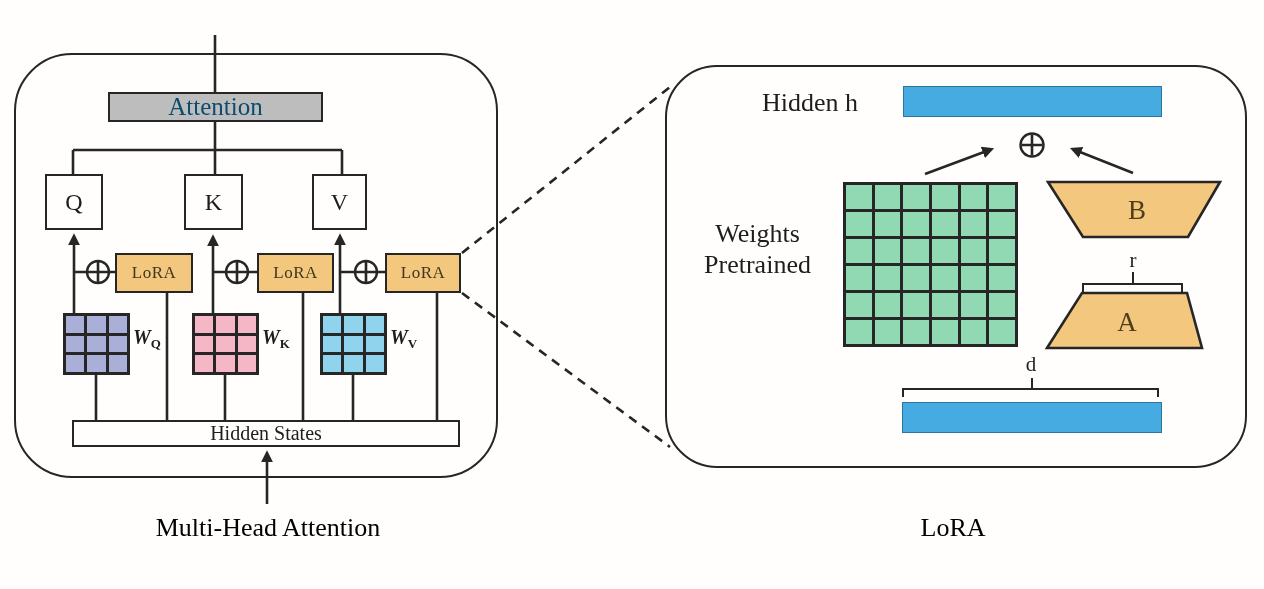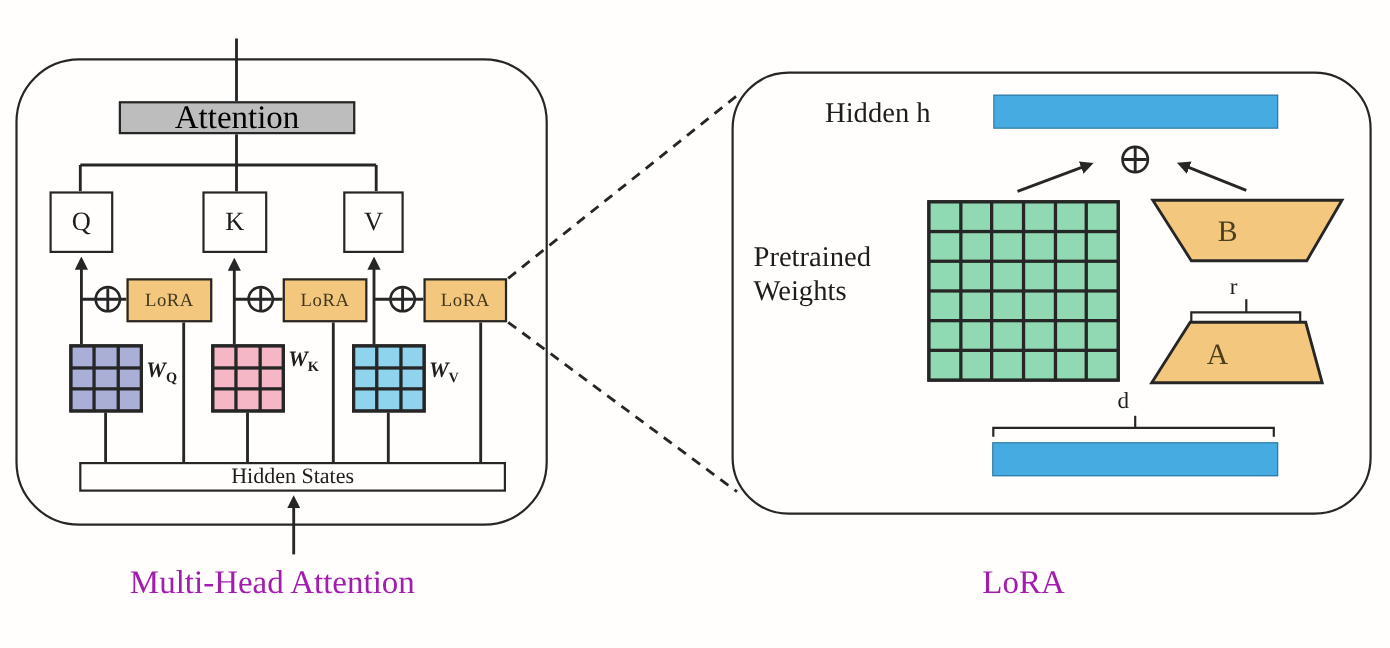--- a/index.html
+++ b/index.html
@@ -22,26 +22,26 @@
   .box.orange{background:var(--orange);}
   .bar{position:absolute;box-sizing:border-box;background:var(--blue);border:1px solid rgba(10,50,80,.45);z-index:2;}
   .mat{position:absolute;box-sizing:border-box;display:grid;gap:3px;background:var(--line-dark);
        border:3px solid var(--line-dark);z-index:2;}
   .mat3{grid-template-columns:repeat(3,1fr);grid-template-rows:repeat(3,1fr);}
   .mat6{grid-template-columns:repeat(6,1fr);grid-template-rows:repeat(6,1fr);}
   .mat.q .cell{background:var(--purple);}
   .mat.k .cell{background:var(--pink);}
   .mat.v .cell{background:var(--cyan);}
   .mat.g .cell{background:var(--green);}
-  .lbl{position:absolute;z-index:3;white-space:nowrap;}
-  .attn-t{font-size:30px;color:#000000;}
+  .lbl{position:absolute;z-index:3;text-align:center;white-space:nowrap;}
+  .attn-t{font-size:25px;color:#0c4a6e;}
   .qkv-t{font-size:24px;}
   .lora-t{font-size:17px;color:#42361c;letter-spacing:.5px;}
   .hs-t{font-size:20px;}
-  .cap{font-size:30px;color:#a21caf;}
+  .cap{font-size:26px;color:#000000;}
   .wlbl{font-size:20px;font-style:italic;font-weight:bold;}
   .wlbl .sub{font-size:13px;font-style:normal;font-weight:bold;vertical-align:-4px;}
   .rp-t{font-size:26px;}
   .pre-blk{line-height:31px;font-size:26px;}
   .math-w{font-style:italic;font-weight:bold;}
   .math-sup{font-size:15px;font-style:italic;vertical-align:7px;}
   .trap-t{font-size:27px;color:#4e3f1c;}
   .small-dim{font-size:21px;}
 </style>
 </head>
@@ -165,35 +165,35 @@
       <div class="cell"></div>
       <div class="cell"></div>
       <div class="cell"></div>
       <div class="cell"></div>
       <div class="cell"></div>
       <div class="cell"></div>
       <div class="cell"></div>
     </div>
 
   <div class="lbl wlbl" style="left:133px;top:326px;"><span>W</span><span class="sub">Q</span></div>
-  <div class="lbl wlbl" style="left:262px;top:316px;font-family:Liberation Serif, serif;"><span>W</span><span class="sub">K</span></div>
+  <div class="lbl wlbl" style="left:262px;top:326px;font-family:Liberation Serif, serif;"><span>W</span><span class="sub">K</span></div>
   <div class="lbl wlbl" style="left:390px;top:326px;"><span>W</span><span class="sub">V</span></div>
 
   <div class="box" style="left:72px;top:420px;width:388px;height:27px;">
     <span class="hs-t">Hidden States</span>
   </div>
 
   <div class="lbl cap" style="left:118px;top:513px;width:300px;">Multi-Head Attention</div>
 
   <div class="lbl rp-t" style="left:750px;top:88px;width:120px;">Hidden h</div>
   <div class="bar" style="left:903px;top:86px;width:259px;height:31px;"></div>
 
   <div class="lbl pre-blk" style="left:685px;top:218px;width:145px;">
+    <div>Weights</div>
     <div>Pretrained</div>
-    <div>Weights</div>
   </div>
 
   <div class="mat mat6 g" style="left:843px;top:182px;width:175px;height:165px;">
       <div class="cell"></div>
       <div class="cell"></div>
       <div class="cell"></div>
       <div class="cell"></div>
       <div class="cell"></div>
       <div class="cell"></div>
       <div class="cell"></div>

